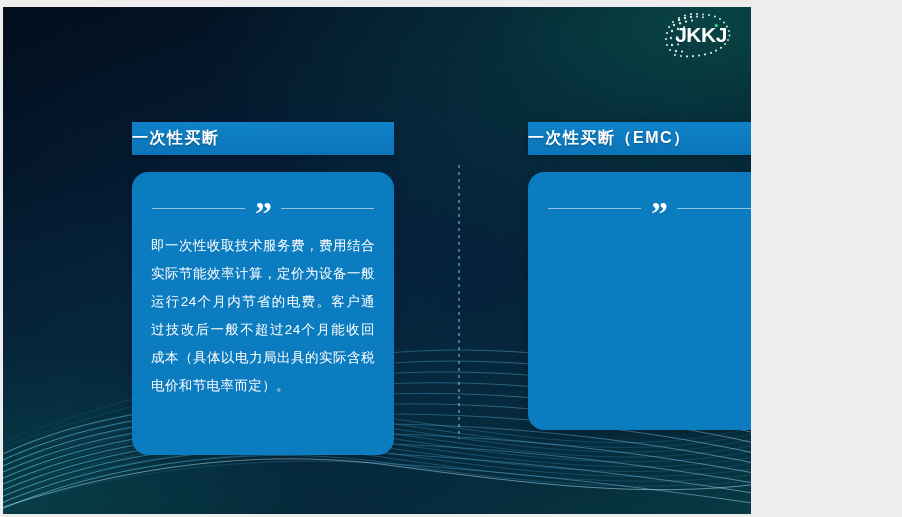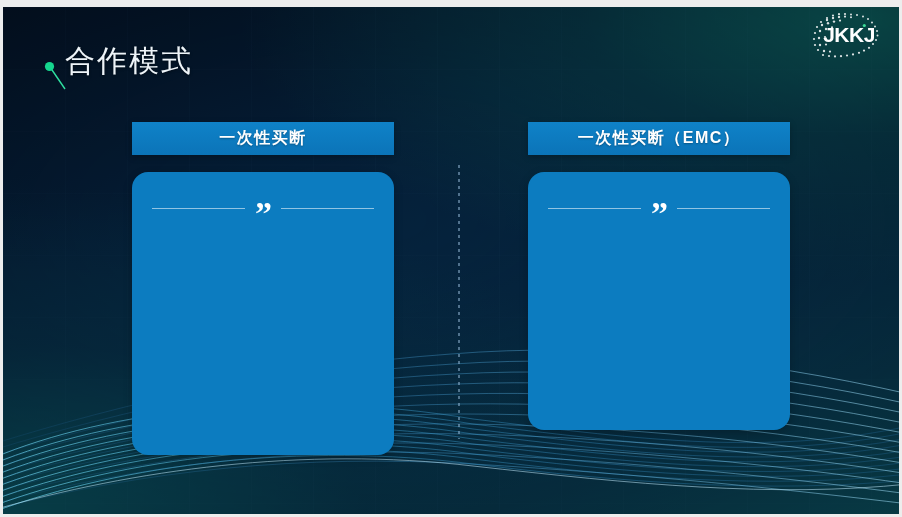--- a/index.html
+++ b/index.html
@@ -1,19 +1,19 @@
 <!DOCTYPE html>
 <html><head>
 <meta charset="utf-8">
 <style>
   html,body{margin:0;padding:0;background:#ededed;}
   body{width:902px;height:517px;overflow:hidden;font-family:"Liberation Sans","DejaVu Sans",sans-serif;}
 
   #slide-frame{
-    position:absolute;left:3px;top:7px;width:896px;height:507px;overflow:hidden;
+    position:absolute;left:3px;top:7px;width:748px;height:507px;overflow:hidden;
     background:#06203f;
   }
 
   
   .bg-base{position:absolute;inset:0;
     background:
       radial-gradient(120% 90% at 96% 2%, rgba(16,128,118,.95) 0%, rgba(12,96,100,.55) 26%, rgba(8,48,78,0) 58%),
       radial-gradient(110% 95% at 2% 100%, rgba(14,122,128,.85) 0%, rgba(10,78,100,.45) 35%, rgba(7,40,72,0) 68%),
       linear-gradient(160deg,#04182f 0%,#062949 32%,#073455 58%,#0a4a64 82%,#0e6a76 100%);
   }
@@ -46,21 +46,21 @@
     background-image:linear-gradient(to bottom,rgba(150,185,215,.62) 0 3px,rgba(0,0,0,0) 3px 7px);
     background-size:2px 7px;opacity:.85;}
 
   
   .col{position:absolute;top:0;width:262px;}
   .col-left{left:129px;}
   .col-right{left:525px;}
 
   .card-head{position:absolute;top:115px;left:0;width:262px;height:33px;
     background:linear-gradient(180deg,#0f82c8 0%,#0b74b8 100%);
-    display:flex;align-items:center;justify-content:center;
+    display:flex;align-items:center;justify-content:flex-start;
     box-shadow:0 2px 6px rgba(0,0,0,.25);}
   .card-head span{color:#ffffff;font-size:16px;font-weight:bold;letter-spacing:1.5px;
     text-shadow:0 1px 2px rgba(0,0,0,.3);white-space:nowrap;}
 
   .card-body{position:absolute;top:165px;left:0;width:262px;min-height:0;
     background:#0c7cc0;border-radius:16px;box-shadow:0 3px 10px rgba(0,0,0,.22);
     padding:0 0 18px 0;}
   .card-left-body{height:265px;}
   .card-right-body{height:240px;}
 
@@ -178,50 +178,34 @@
           <circle cx="65" cy="13.5" r="1"></circle>
         <circle cx="61" cy="10" r="1"></circle>
           <circle cx="56" cy="7.4" r="1"></circle>
           <circle cx="50" cy="6" r="1"></circle>
       </g>
       <text x="42" y="33" text-anchor="middle" font-family="Liberation Sans, sans-serif" font-size="21" font-weight="bold" fill="#ffffff" letter-spacing="-0.5">JKKJ</text>
       <circle cx="57.3" cy="16.5" r="1.6" fill="#3ddc97"></circle>
     </svg>
   </div>
 
-  <div class="title-block">
-    <div class="title-deco">
-      <svg viewBox="0 0 360 34" preserveAspectRatio="none">
-        <defs>
-          <linearGradient id="hl" x1="0" y1="0" x2="1" y2="0">
-            <stop offset="0" stop-color="#2fe0a0" stop-opacity=".95"></stop>
-            <stop offset="0.35" stop-color="#35c9d8" stop-opacity=".8"></stop>
-            <stop offset="1" stop-color="#2a6fa8" stop-opacity="0"></stop>
-          </linearGradient>
-        </defs>
-        <line x1="7" y1="6" x2="22" y2="28" stroke="#2fe0a0" stroke-width="1.4"></line>
-        <line x1="20" y1="28" x2="358" y2="28" stroke="url(#hl)" stroke-width="1.6"></line>
-        <circle cx="6.5" cy="5.5" r="4.6" fill="#15d68e"></circle>
-      </svg>
-    </div>
-    <div class="title-text">合作模式</div>
-  </div>
 
   <div class="col-divider"></div>
 
   <div class="col col-left">
     <div class="card-head">
       <span>一次性买断</span>
     </div>
     <div class="card-body card-left-body">
       <div class="quote-row">
         <div class="quote-line"></div>
         <div class="quote-mark">”</div>
         <div class="quote-line"></div>
       </div>
+      <div class="card-text">即一次性收取技术服务费，费用结合实际节能效率计算，定价为设备一般运行24个月内节省的电费。客户通过技改后一般不超过24个月能收回成本（具体以电力局出具的实际含税电价和节电率而定）。</div>
     </div>
   </div>
 
   <div class="col col-right">
     <div class="card-head">
       <span>一次性买断（EMC）</span>
     </div>
     <div class="card-body card-right-body">
       <div class="quote-row">
         <div class="quote-line"></div>

